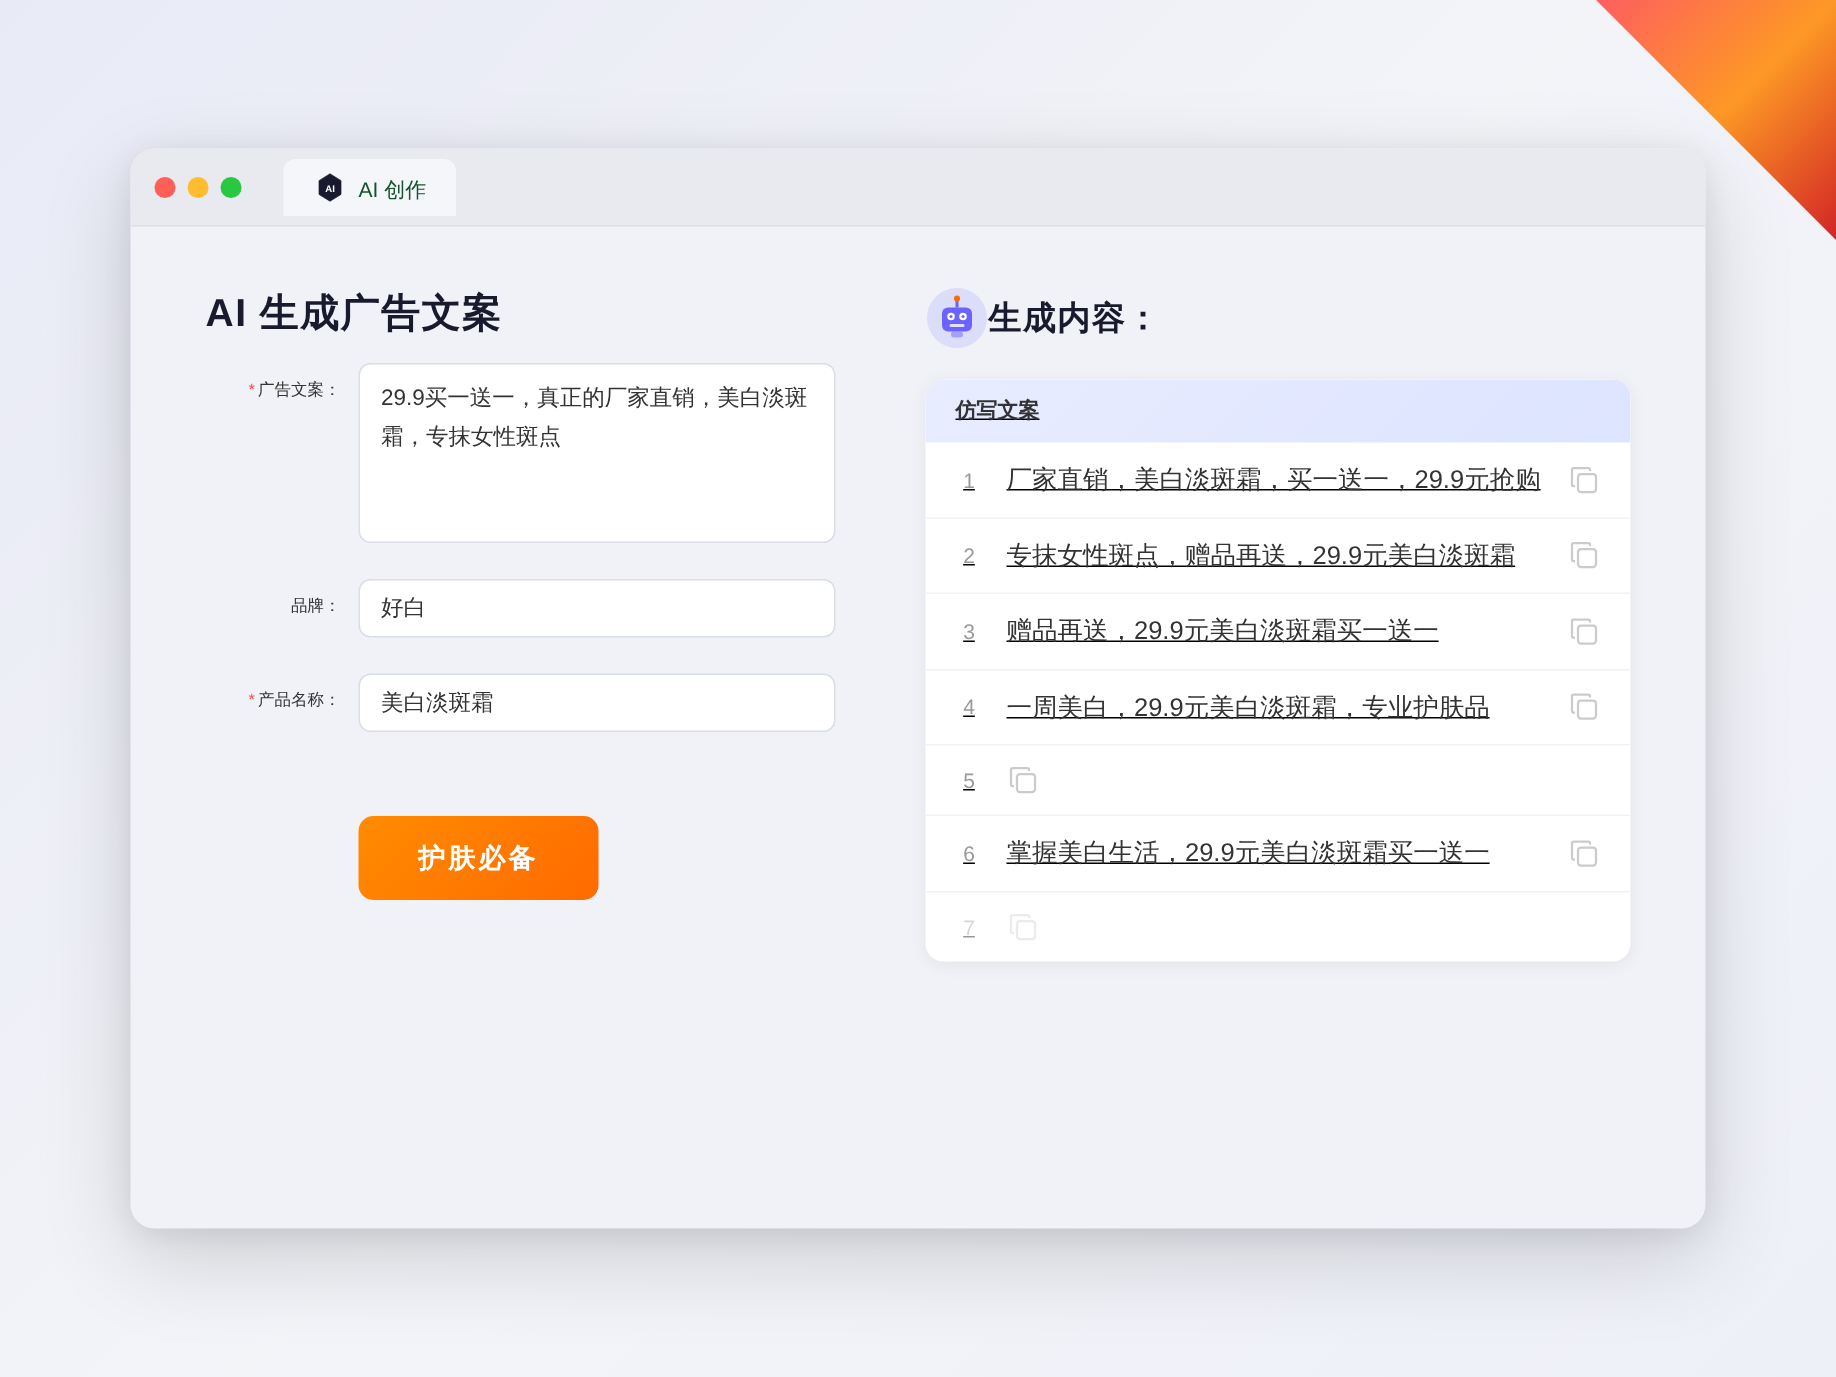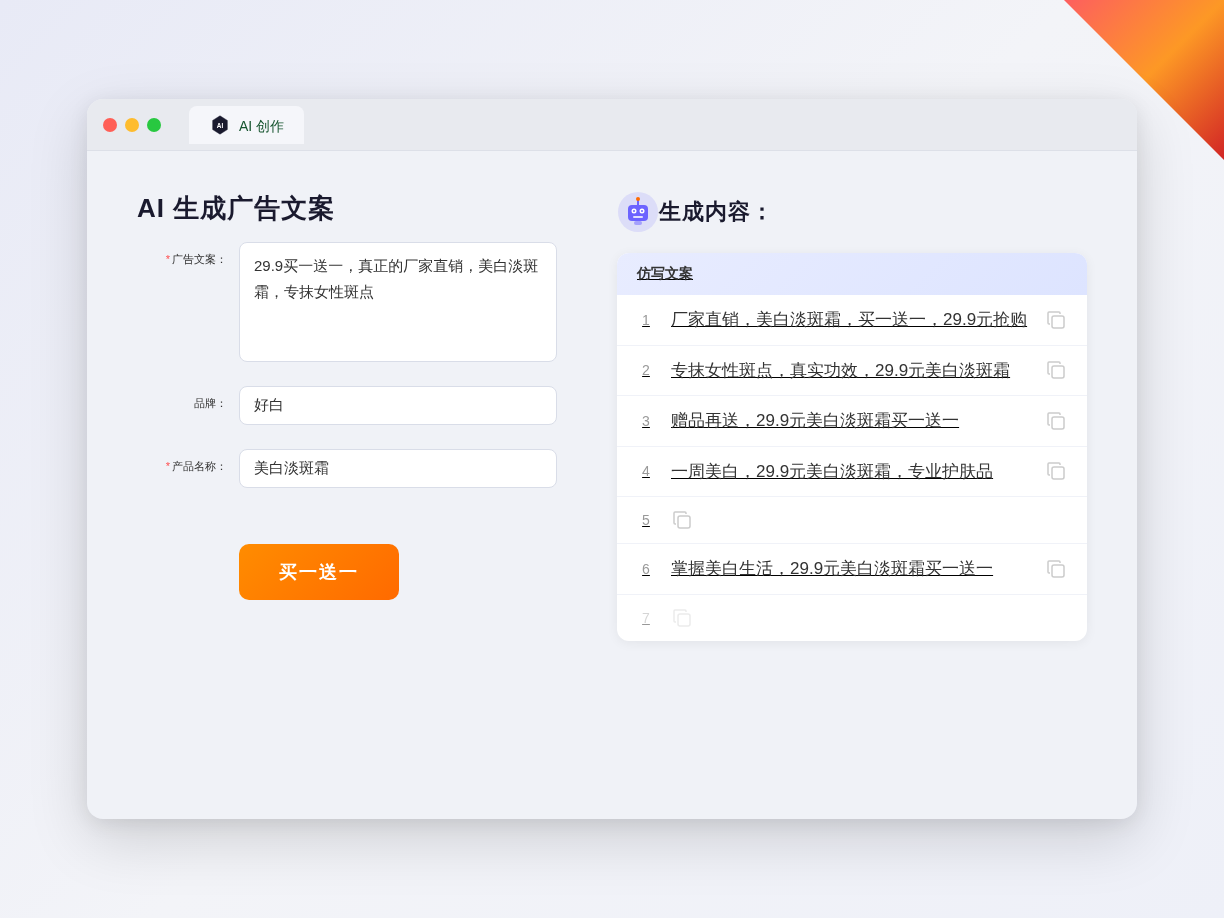--- a/index.html
+++ b/index.html
@@ -255,21 +255,21 @@
 
       
       <div class="form-group">
         <label class="form-label">
           <span class="required-mark">*</span><span>产品名称：</span>
         </label>
         <input type="text" class="form-input" value="美白淡斑霜" style="">
       </div>
 
       
-      <button class="generate-btn">买一送一</button>
+      <button class="generate-btn">护肤必备</button>
     </div>
 
     <div class="right-panel">
       <div class="right-header">
 
         <svg class="robot-icon" viewBox="0 0 42 42" fill="none" xmlns="http://www.w3.org/2000/svg">
           <circle cx="21" cy="21" r="20" fill="#6c63ff" opacity="0.15"></circle>
 
           <rect x="11" y="14" width="20" height="16" rx="4" fill="#6c63ff"></rect>
 
@@ -295,21 +295,21 @@
             <div class="result-row">
     <span class="row-num">1</span>
     <span class="row-text">厂家直销，美白淡斑霜，买一送一，29.9元抢购</span>
     <svg class="copy-btn" viewBox="0 0 22 22" fill="none" xmlns="http://www.w3.org/2000/svg">
       <rect x="7" y="7" width="12" height="12" rx="2" stroke="#999" stroke-width="1.5" fill="none"></rect>
       <path d="M5 15H4C3 15 3 14 3 14V4C3 4 3 3 4 3H14C14 3 15 3 15 4V5" stroke="#999" stroke-width="1.5" fill="none"></path>
     </svg>
   </div>
             <div class="result-row">
     <span class="row-num">2</span>
-    <span class="row-text">专抹女性斑点，真实功效，29.9元美白淡斑霜</span>
+    <span class="row-text">专抹女性斑点，赠品再送，29.9元美白淡斑霜</span>
     <svg class="copy-btn" viewBox="0 0 22 22" fill="none" xmlns="http://www.w3.org/2000/svg">
       <rect x="7" y="7" width="12" height="12" rx="2" stroke="#999" stroke-width="1.5" fill="none"></rect>
       <path d="M5 15H4C3 15 3 14 3 14V4C3 4 3 3 4 3H14C14 3 15 3 15 4V5" stroke="#999" stroke-width="1.5" fill="none"></path>
     </svg>
   </div>
             <div class="result-row">
     <span class="row-num">3</span>
     <span class="row-text">赠品再送，29.9元美白淡斑霜买一送一</span>
     <svg class="copy-btn" viewBox="0 0 22 22" fill="none" xmlns="http://www.w3.org/2000/svg">
       <rect x="7" y="7" width="12" height="12" rx="2" stroke="#999" stroke-width="1.5" fill="none"></rect>

